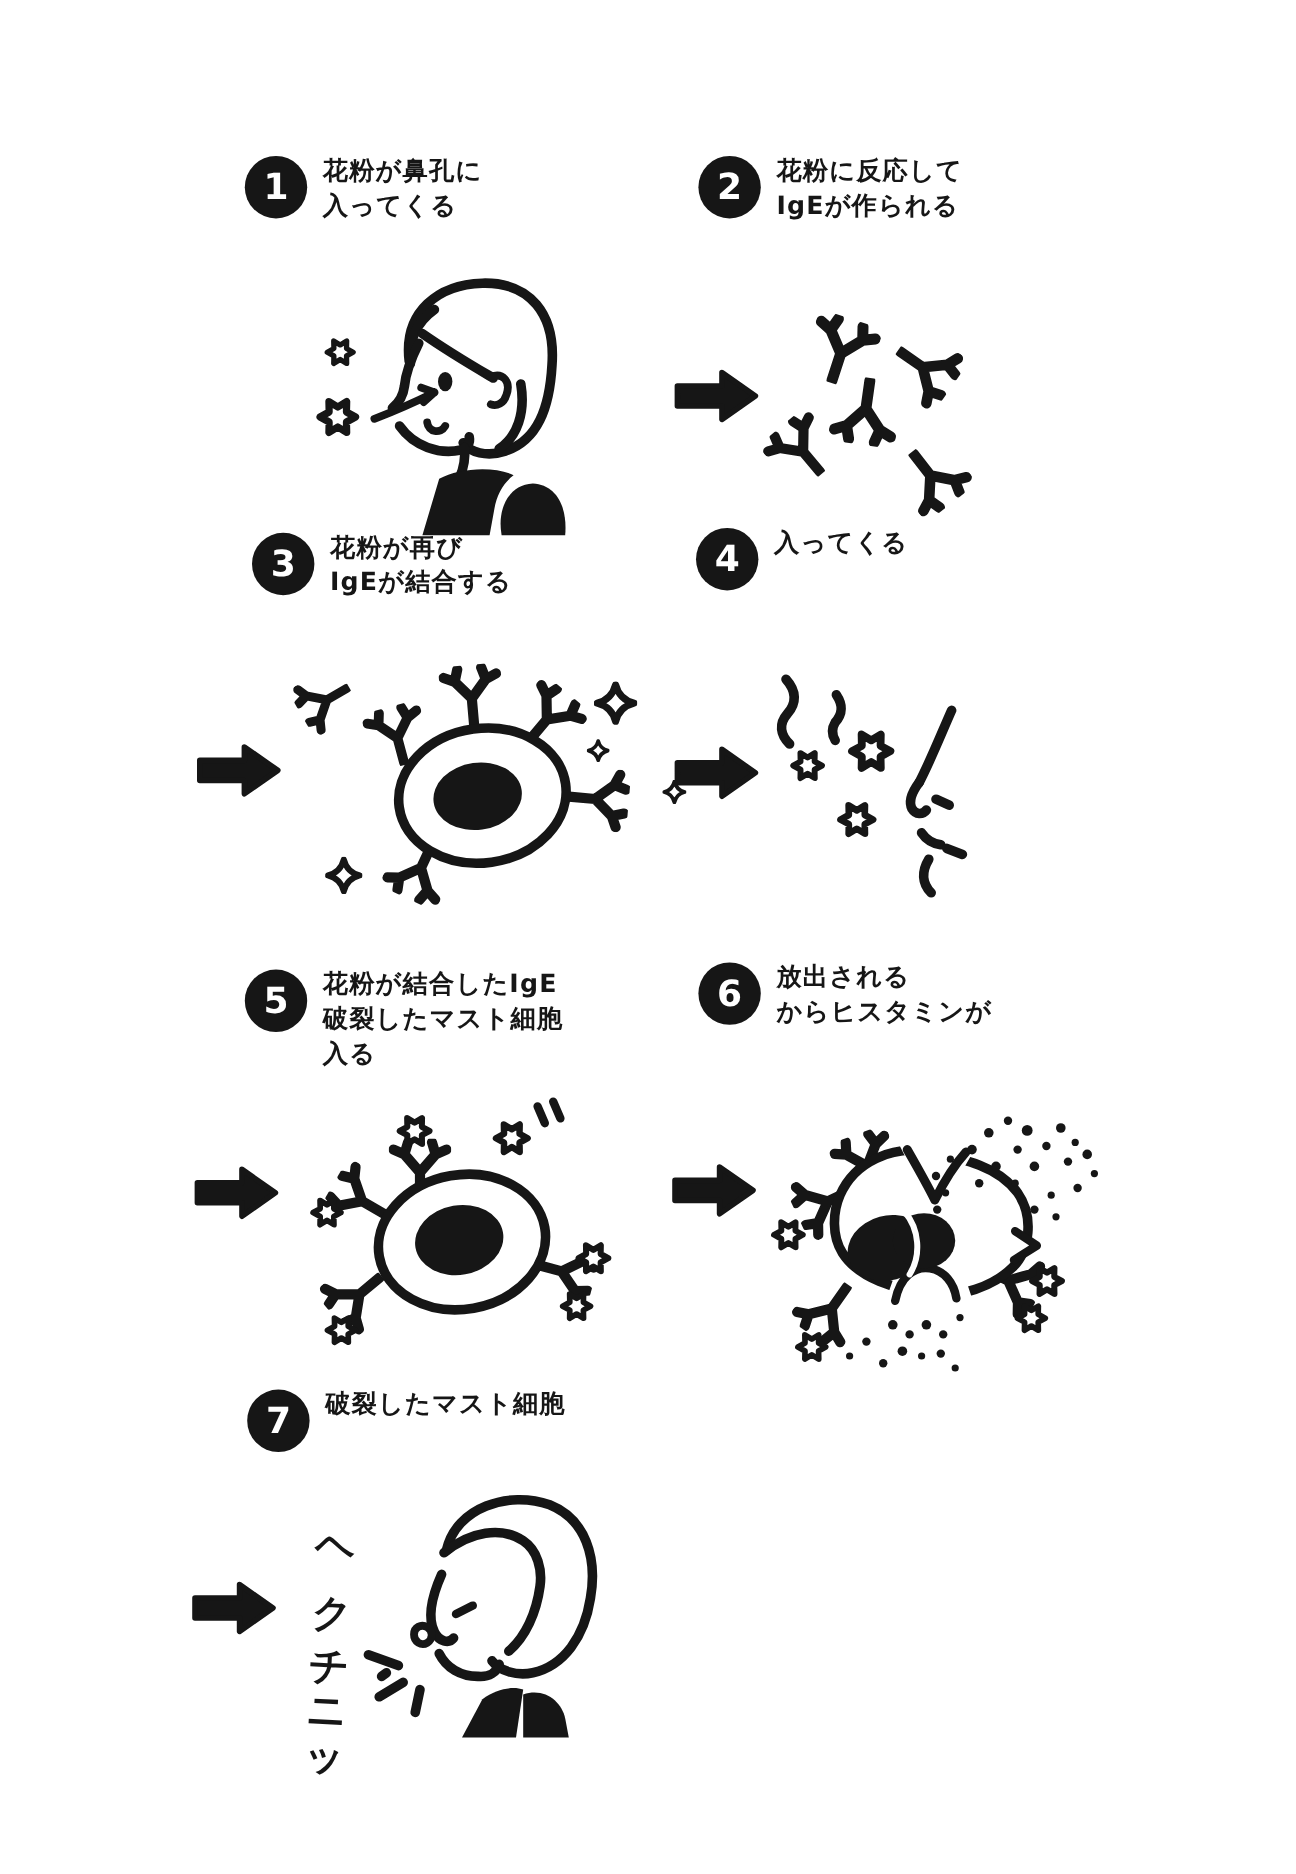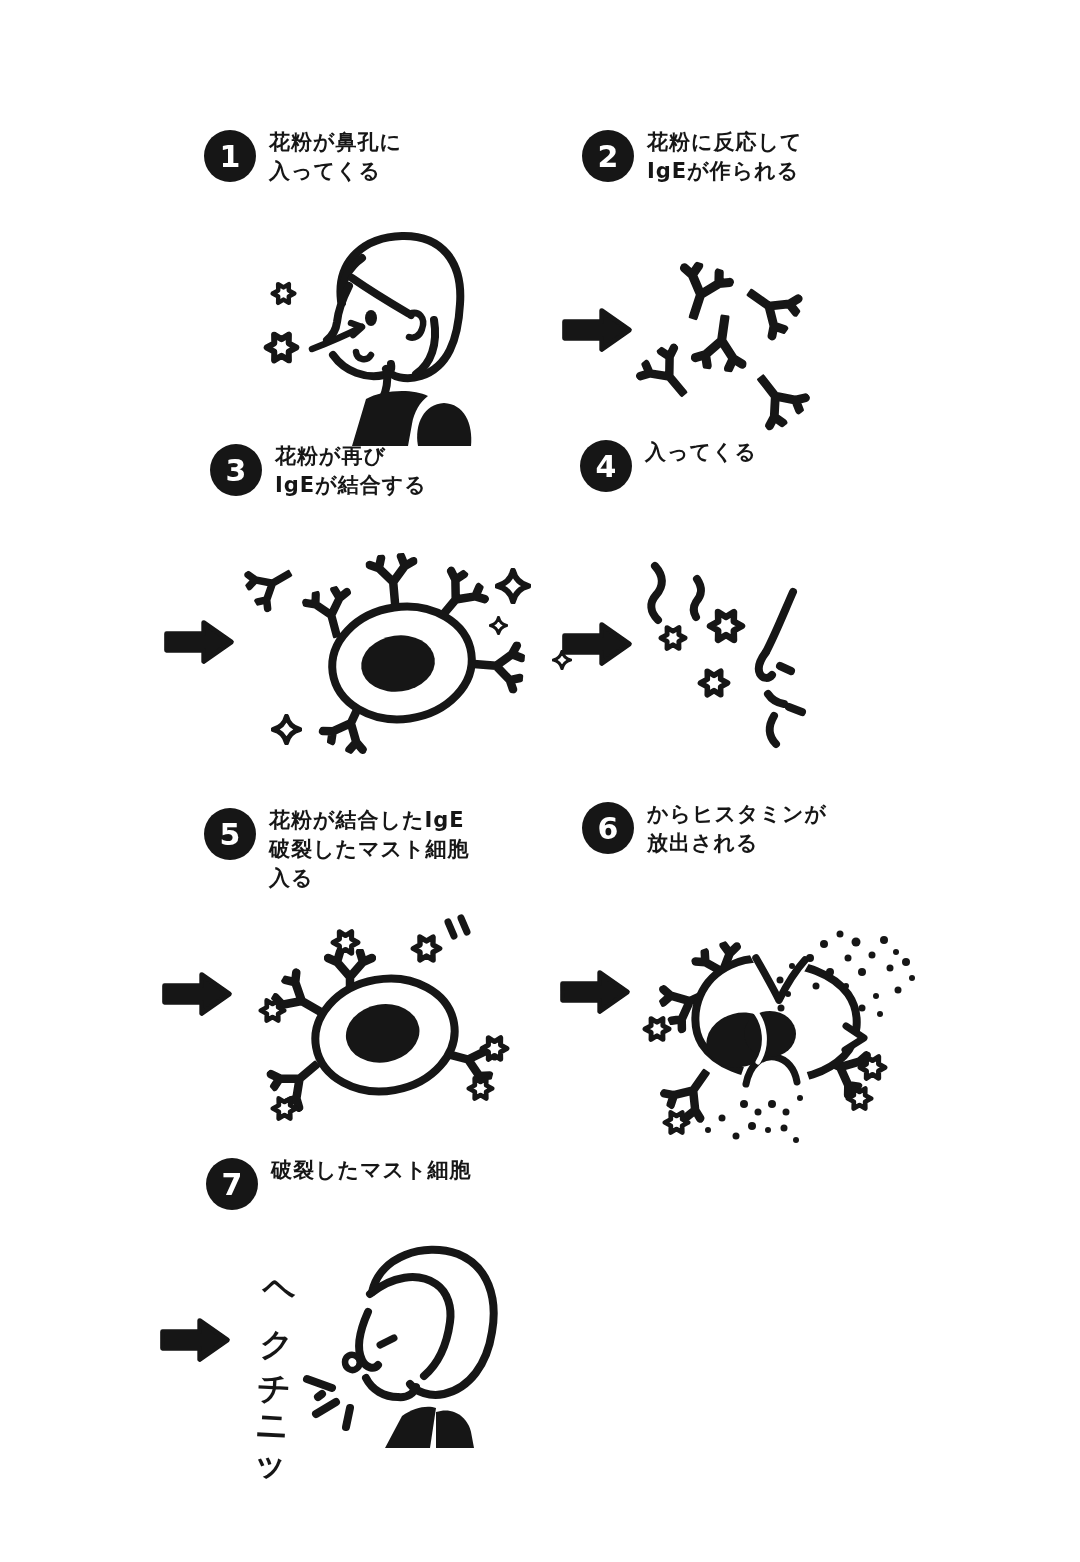--- a/index.html
+++ b/index.html
@@ -278,22 +278,22 @@
   <div class="cap">
     <div>花粉が結合したIgE</div>
     <div>破裂したマスト細胞</div>
     <div>入る</div>
   </div>
 </div>
 
 <div class="step" style="left:582px;top:800px;">
   <div class="badge">6</div>
   <div class="cap">
+    <div>放出される</div>
     <div>からヒスタミンが</div>
-    <div>放出される</div>
   </div>
 </div>
 
 <div class="step" style="left:206px;top:1156px;">
   <div class="badge">7</div>
   <div class="cap">
     <div>破裂したマスト細胞</div>
   </div>
 </div>
 

